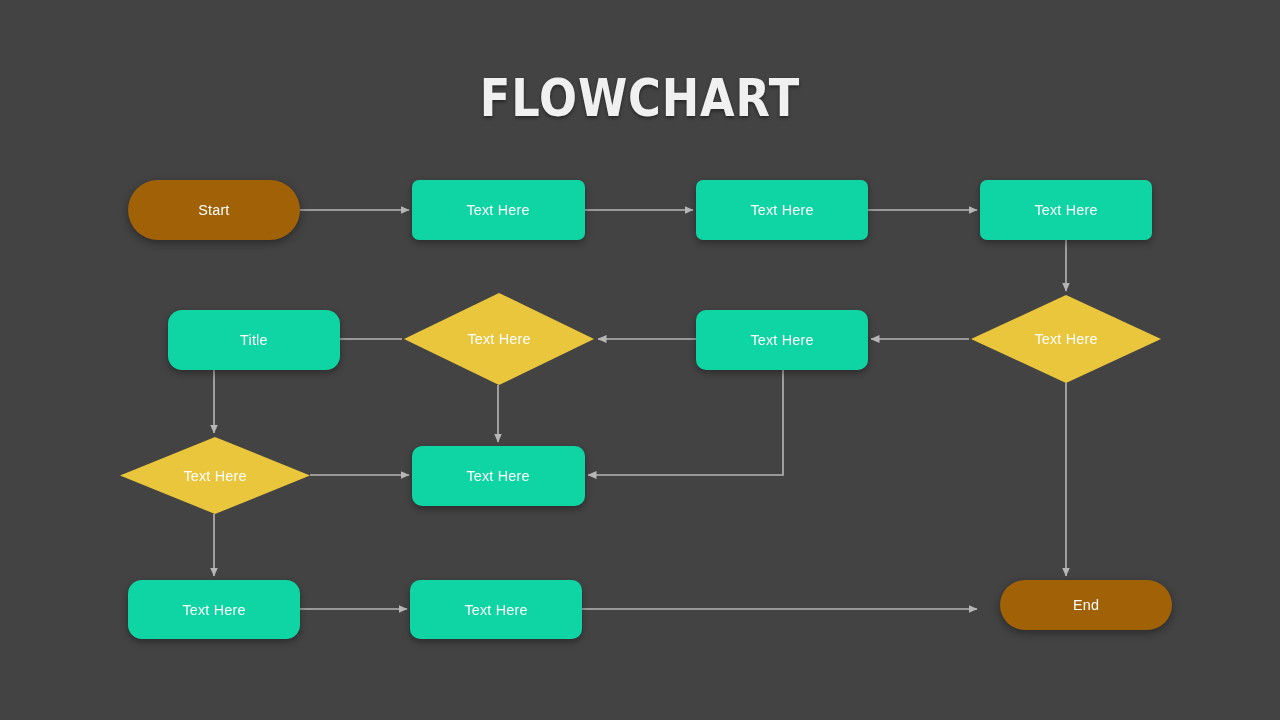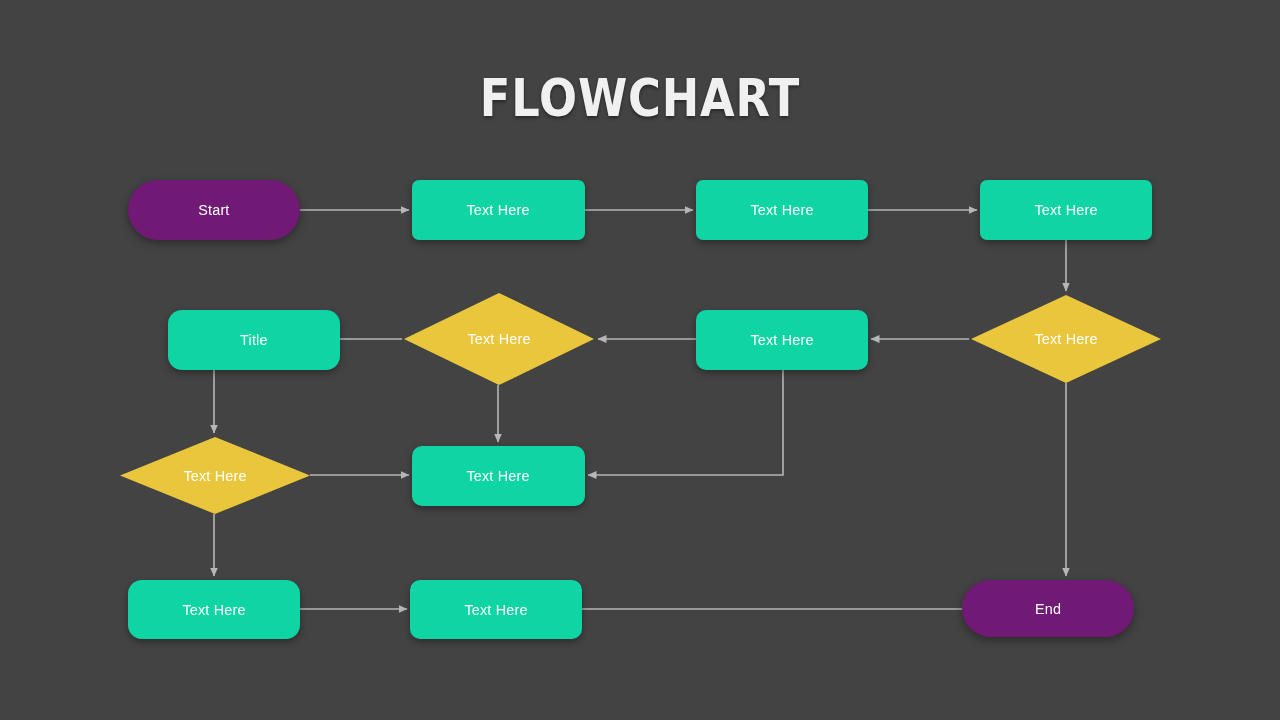--- a/index.html
+++ b/index.html
@@ -75,21 +75,21 @@
   }
   .node.rect.soft   { border-radius: 14px; }
   .node.rect.softer { border-radius: 10px; }
 
   .node.pill {
     border-radius: 999px;
     box-shadow: 0 3px 8px rgba(0,0,0,0.38);
   }
 
   .green { background: #0ed5a3; }
-  .red   { background: #701a75; justify-content: center; }
+  .red   { background: #a16207; justify-content: center; }
 
   
   .node.diamond {
     background: transparent;
     box-shadow: none;
   }
   .node.diamond .dia-shape {
     position: absolute;
     inset: 0;
     background: #eac63c;
@@ -181,17 +181,17 @@
   </div>
 
   <div class="node rect soft green" style="left:128px; top:580px; width:172px; height:59px;">
     <span class="label">Text Here</span>
   </div>
 
   <div class="node rect softer green" style="left:410px; top:580px; width:172px; height:59px;">
     <span class="label">Text Here</span>
   </div>
 
-  <div class="node pill red" style="left:962px; top:580px; width:172px; height:57px;">
+  <div class="node pill red" style="left:1000px; top:580px; width:172px; height:50px;">
     <span class="label">End</span>
   </div>
 
 </div>
 
 </body></html>

